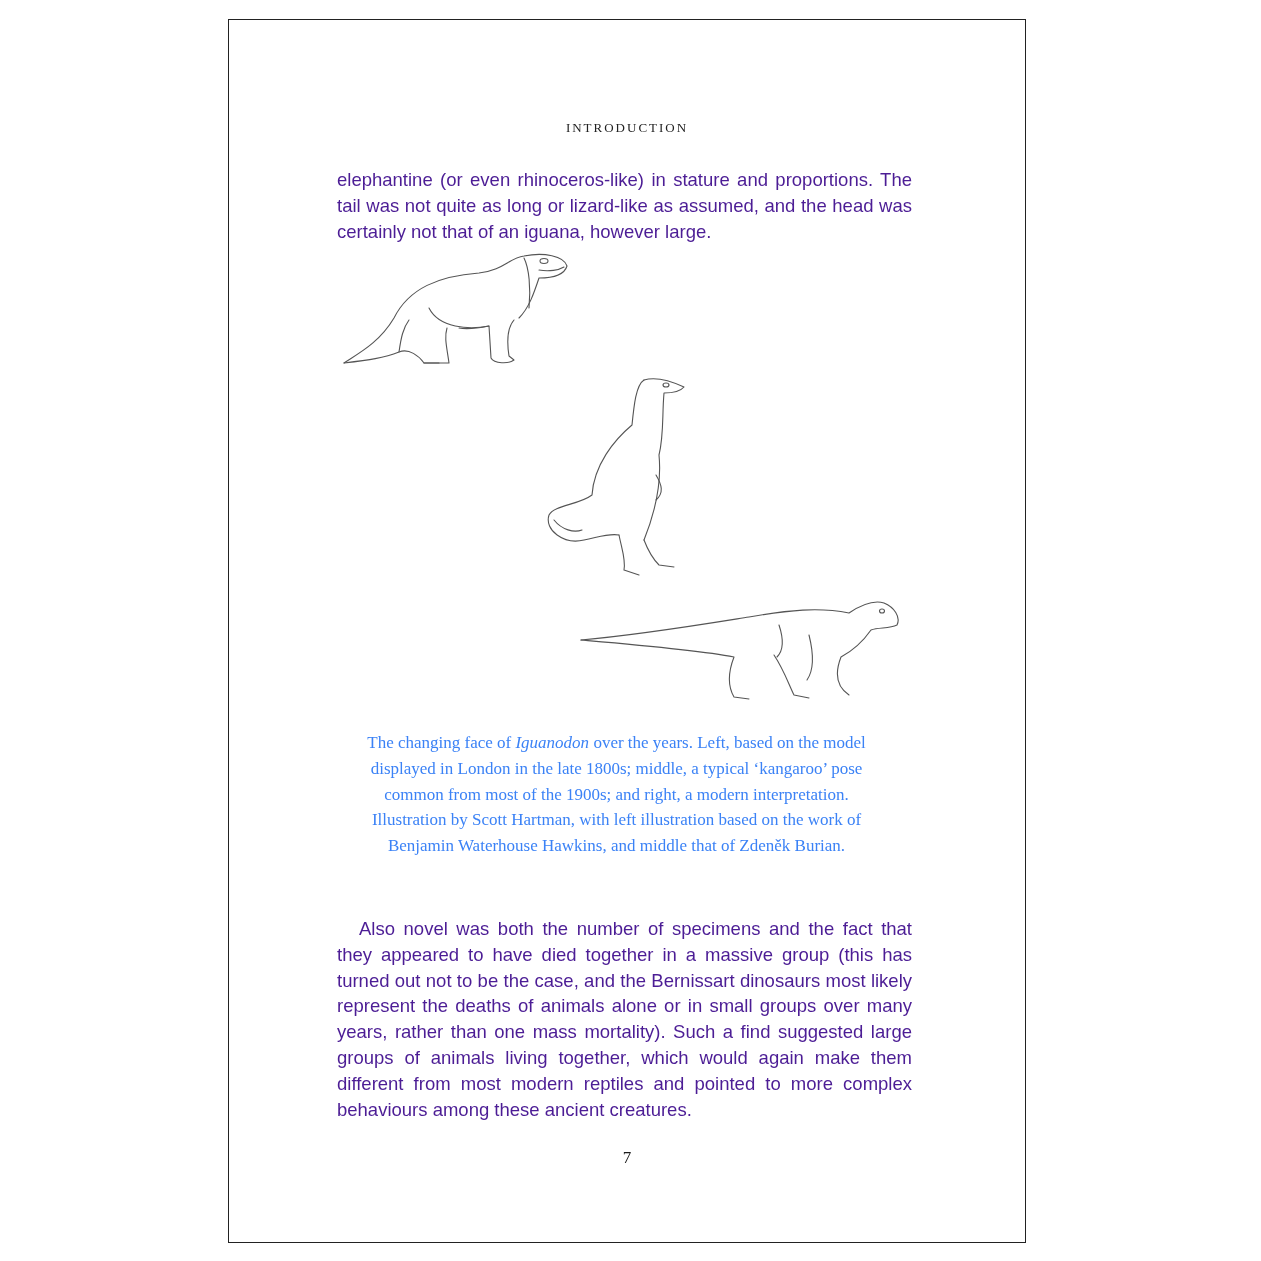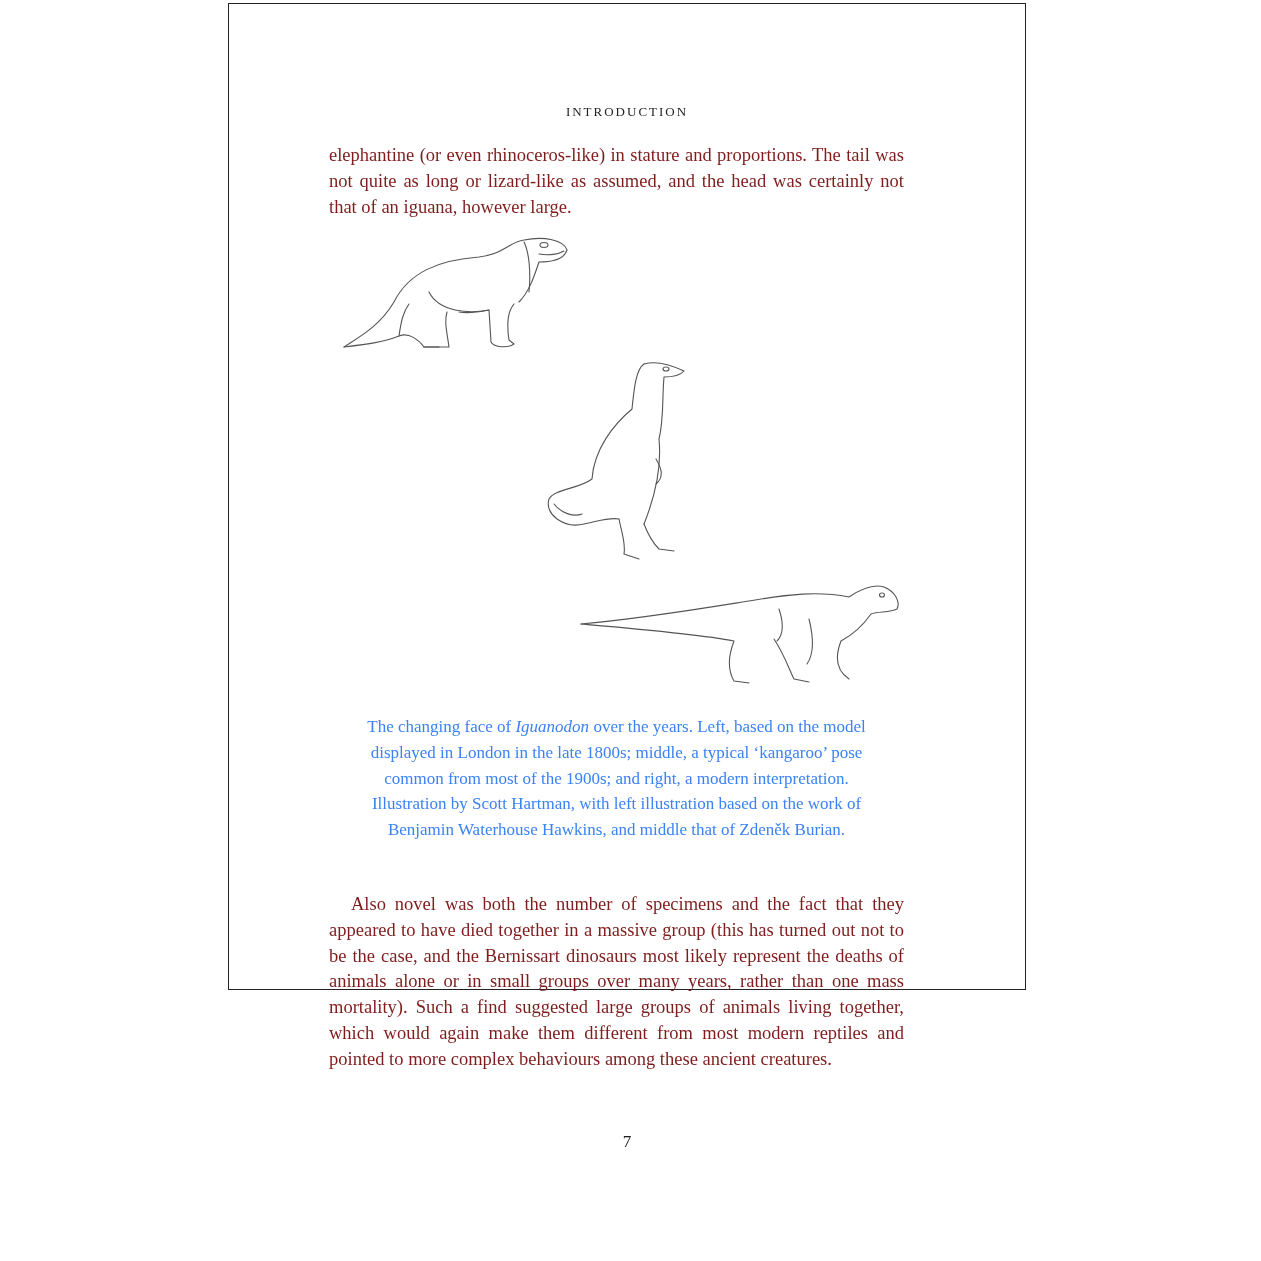--- a/index.html
+++ b/index.html
@@ -1,29 +1,29 @@
 <!DOCTYPE html>
 <html><head>
 <meta charset="utf-8">
 <style>
   html, body { margin:0; padding:0; background:#ffffff; }
   body { width:1261px; height:1261px; position:relative; overflow:hidden; }
   .page {
-    position:absolute; left:228px; top:3px; width:798px; height:987px;
+    position:absolute; left:228px; top:19px; width:798px; height:1224px;
     border:1px solid #222; background:#fff; box-sizing:border-box;
   }
   .running-head {
     position:absolute; left:0; right:0; top:100px; text-align:center;
     font-family:"Liberation Serif", serif; font-size:13px; letter-spacing:2px;
     color:#222;
   }
   .para {
     position:absolute; left:100px; width:575px;
-    font-family:Liberation Serif, serif; font-size:18.5px; line-height:25.8px;
-    color:#7f1d1d; text-align:justify; margin:0;
+    font-family:Liberation Sans, sans-serif; font-size:18.5px; line-height:25.8px;
+    color:#4c1d95; text-align:justify; margin:8px;
   }
   .p1 { top:139px; }
   .p2 { top:888px; text-indent:22px; }
   .caption {
     position:absolute; left:130px; width:515px; top:710px;
     font-family:"Liberation Serif", serif; font-size:17px; line-height:25.8px;
     color:#3b82f6; text-align:center; margin:0;
   }
   .caption em { font-style:italic; }
   .folio {

